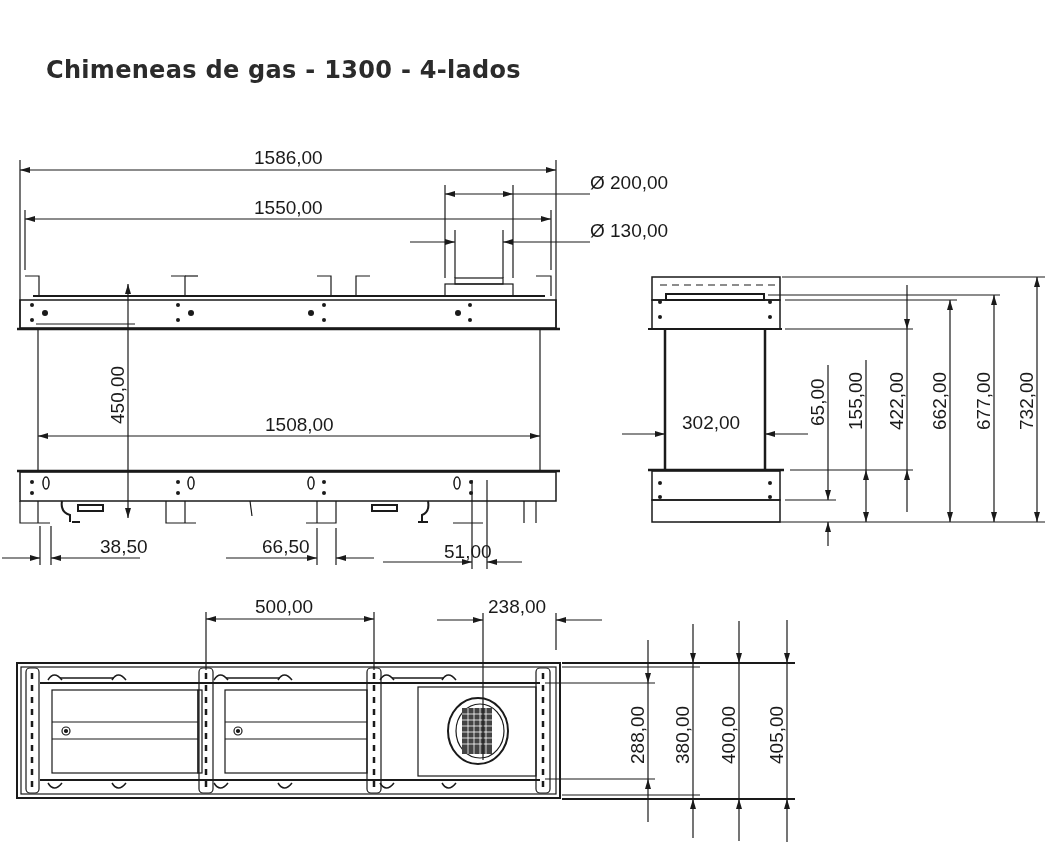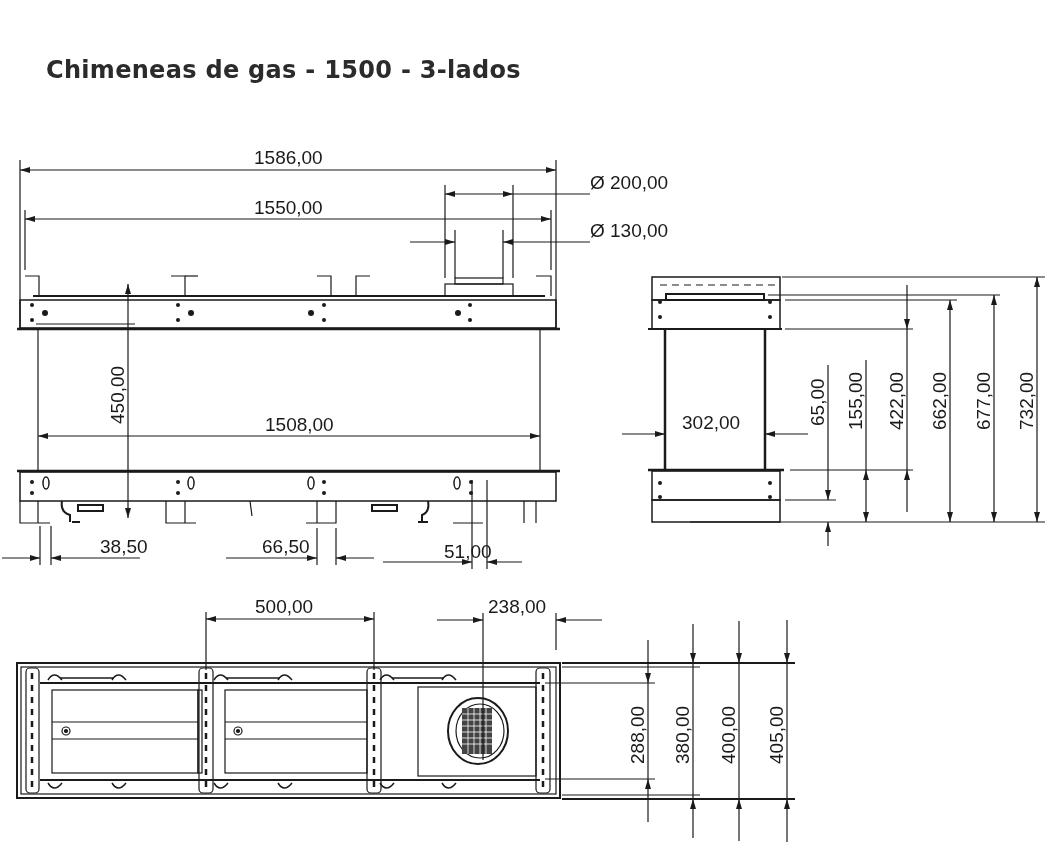--- a/index.html
+++ b/index.html
@@ -4,21 +4,21 @@
 <style>
   html, body { margin:0; padding:0; background:#ffffff; }
   body { width:1050px; height:854px; position:relative; overflow:hidden; font-family:"DejaVu Sans", sans-serif; }
   .title { position:absolute; left:46px; top:56px; font-family:"DejaVu Sans", sans-serif; font-weight:bold; font-size:24px; color:#2b2b2b; letter-spacing:0.3px; }
   svg { position:absolute; left:0; top:0; }
   .dim { font-family:"Liberation Sans", sans-serif; font-size:19px; fill:#1a1a1a; }
 </style>
 </head>
 <body>
 
-<div class="title">Chimeneas de gas - 1500 - 3-lados</div>
+<div class="title">Chimeneas de gas - 1300 - 4-lados</div>
 
 <svg width="1050" height="854" viewBox="0 0 1050 854" stroke="#1a1a1a" fill="none">
   <defs>
     <marker id="ar" viewBox="0 0 10 6" refX="10" refY="3" markerWidth="14" markerHeight="6" orient="auto-start-reverse" markerUnits="userSpaceOnUse">
       <path d="M0,0 L10,3 L0,6 z" fill="#1a1a1a" stroke="none"></path>
     </marker>
   </defs>
 
   <g stroke-width="1.2">
 

